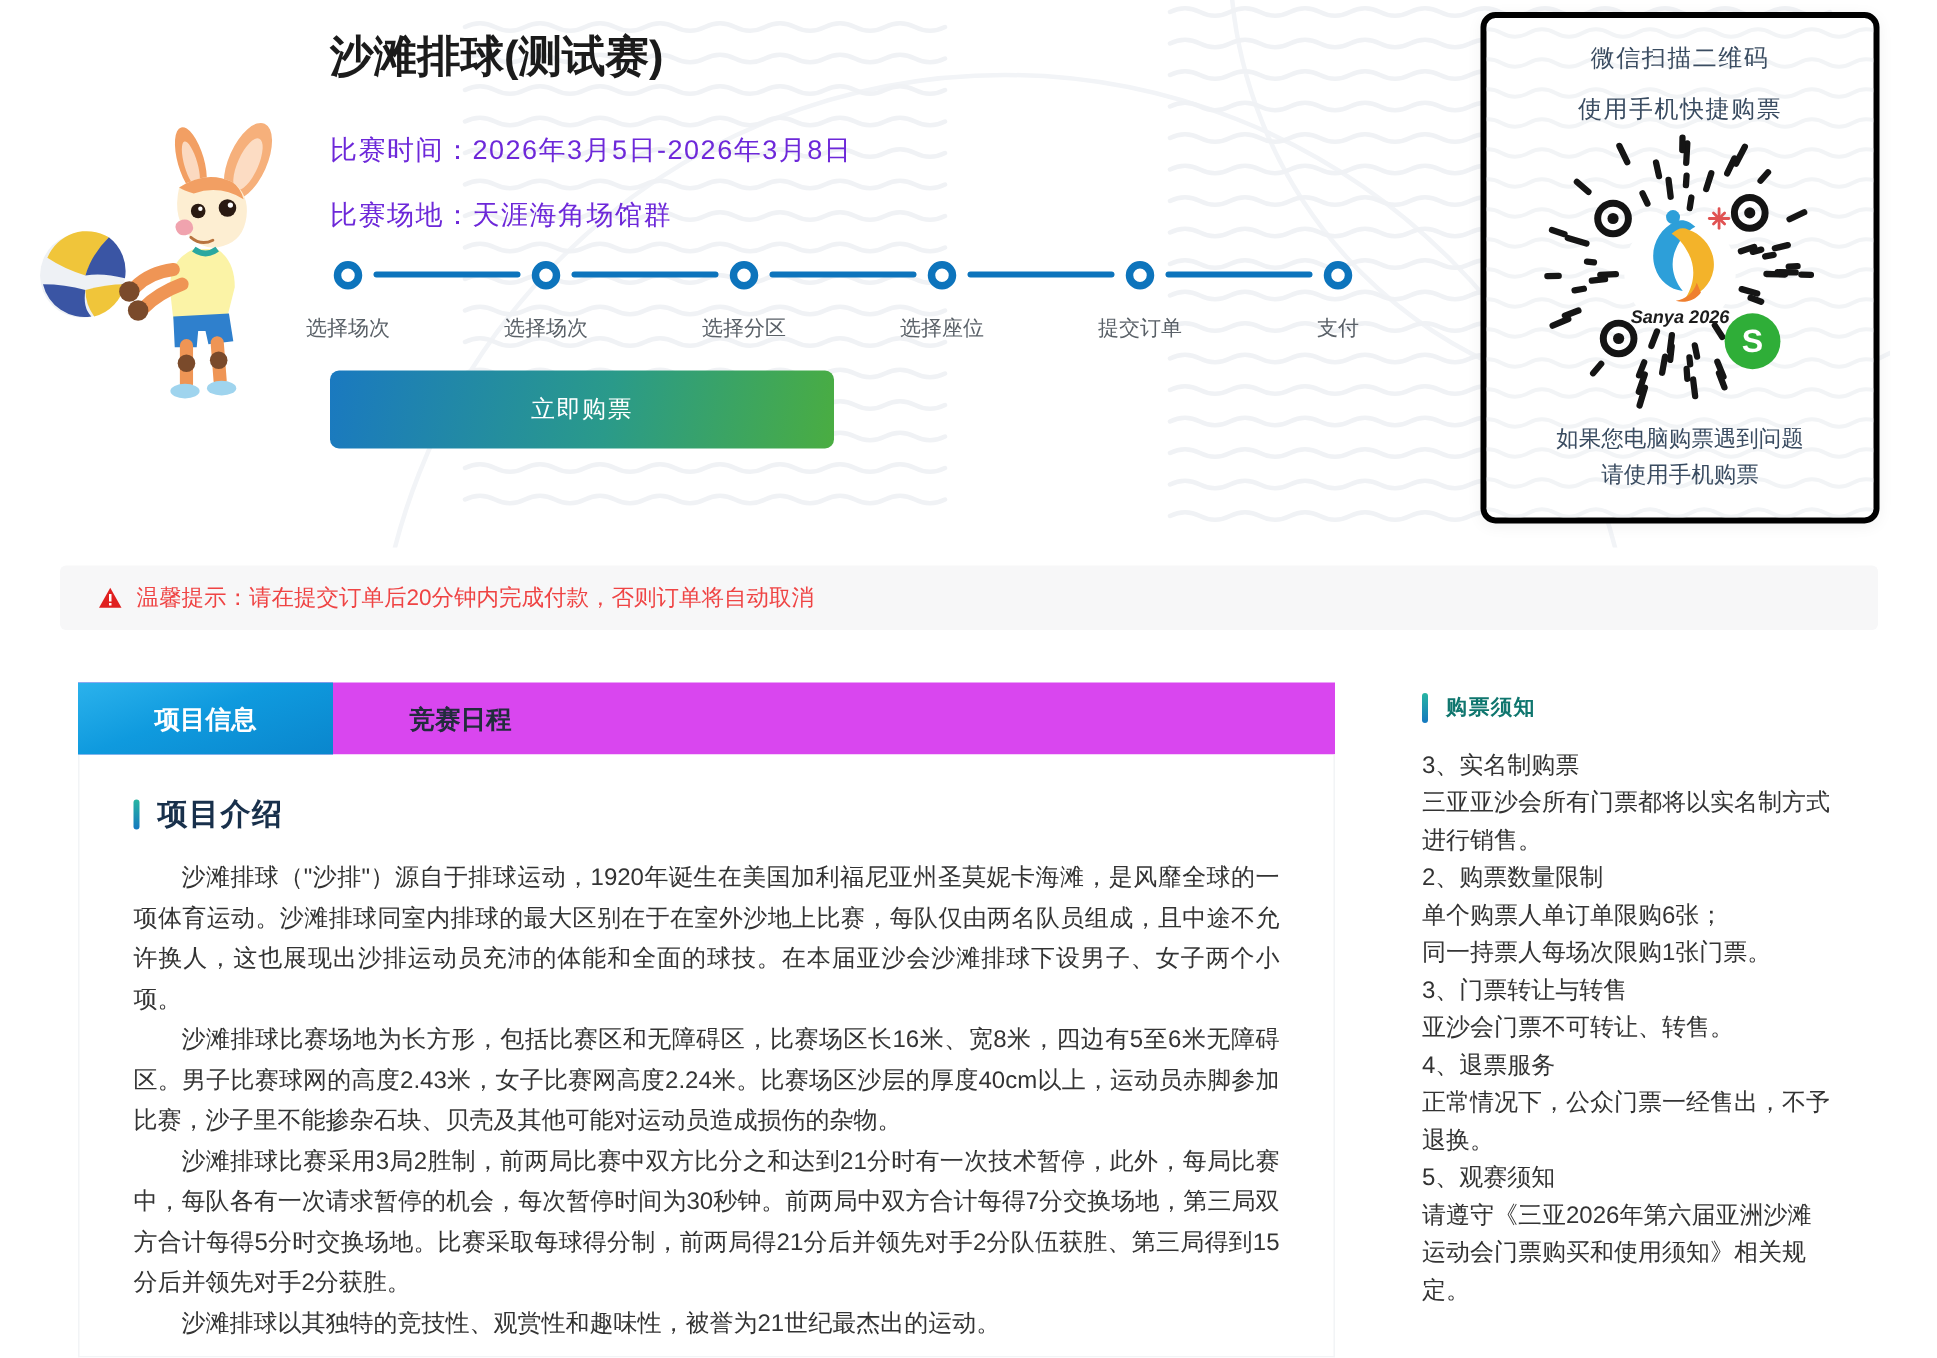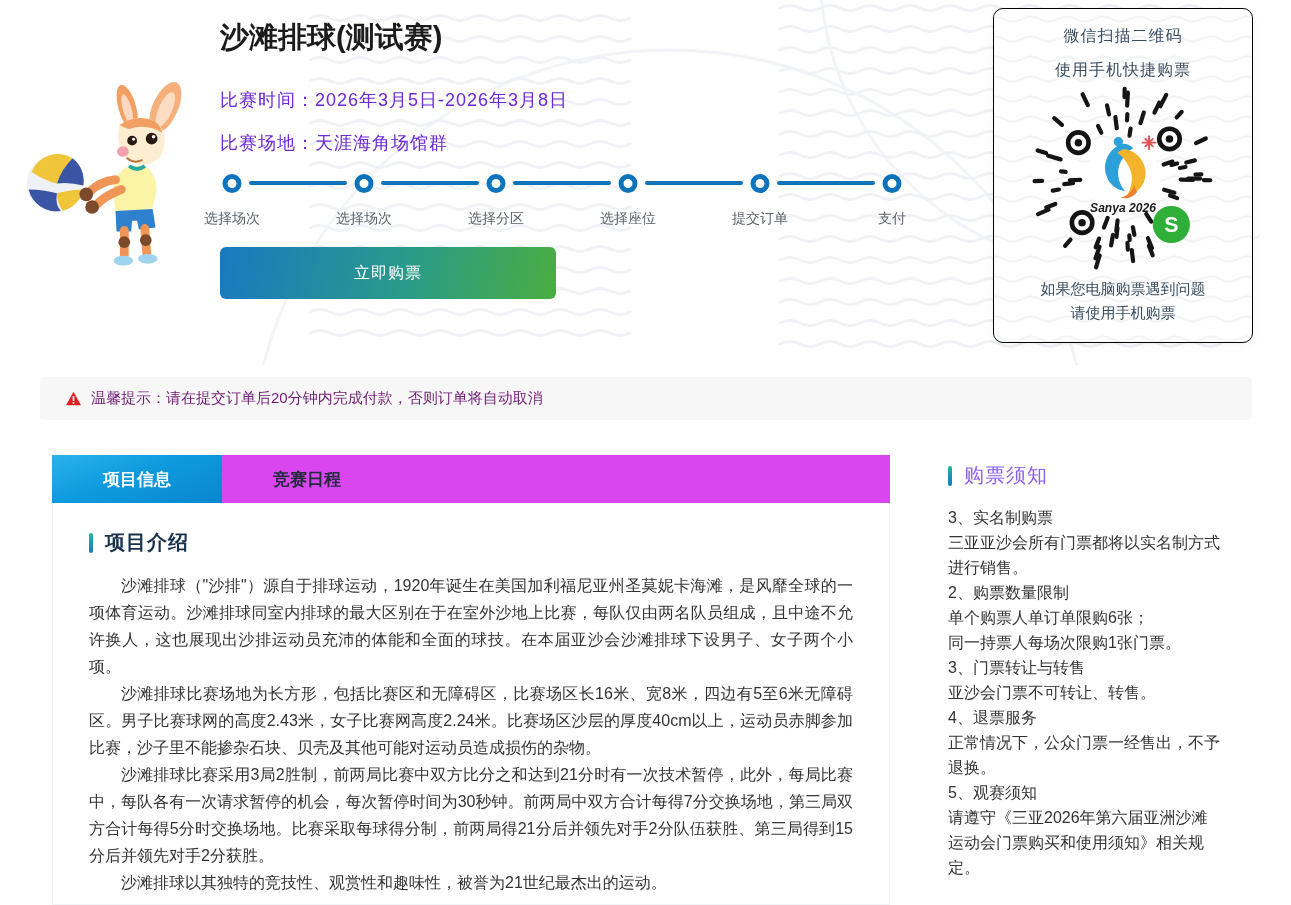--- a/index.html
+++ b/index.html
@@ -15,47 +15,47 @@
   .meta-time{top:88px;}
   .meta-venue{top:131px;}
   .steps{position:absolute;left:232px;top:174px;width:660px;height:64px;z-index:1;}
   .step-circle{position:absolute;top:0;width:9px;height:9px;border:5px solid #0d74bc;border-radius:50%;background:#fff;transform:translateX(-50%);}
   .step-line{position:absolute;top:7px;height:4px;background:#0d74bc;border-radius:2px;width:calc(20% - 34px);}
   .step-label{position:absolute;top:36px;transform:translateX(-50%);font-size:14px;color:#5a6168;white-space:nowrap;}
   .buy-btn{position:absolute;left:220px;top:247px;width:336px;height:52px;border:none;border-radius:6px;
     background:linear-gradient(100deg,#1a79c0 0%,#2a9a8a 55%,#4aad41 100%);
     color:#fff;font-size:16px;z-index:1;cursor:pointer;font-family:Liberation Mono, monospace;letter-spacing:1px;}
   
-  .qr-card{position:absolute;right:38px;top:8px;width:258px;height:333px;background:#fff;border:1px solid #000000;
+  .qr-card{position:absolute;right:38px;top:8px;width:258px;height:333px;background:#fff;border:4px solid #000000;
     border-radius:10px;box-shadow:0 2px 10px rgba(0,0,0,.05);z-index:2;text-align:center;overflow:hidden;}
   .qr-waves{position:absolute;left:0;top:0;width:258px;height:333px;}
   .qr-line{position:relative;font-size:16px;color:#3a4c61;letter-spacing:1px;}
   .qr-line1{margin-top:17px;}
   .qr-line2{margin-top:13px;}
   .qr-code{position:relative;width:186px;height:186px;margin:4px auto 0;}
   .qr-footer{position:relative;font-size:15px;color:#3a4c61;line-height:24px;margin-top:2px;}
   
   .warning{position:absolute;left:40px;top:377px;width:1212px;height:43px;background:#f7f7f8;border-radius:4px;
     display:flex;align-items:center;z-index:1;}
   .warning-icon{width:17px;height:15px;margin:0 9px 0 25px;flex:none;}
-  .warning-text{font-size:15px;color:#701a75;}
+  .warning-text{font-size:15px;color:#ef4444;}
   
   .panel{position:absolute;left:52px;top:455px;width:838px;height:450px;z-index:1;}
   .tabbar{display:flex;height:48px;background:#d946ef;}
   .tab{width:170px;display:flex;align-items:center;justify-content:center;font-size:17px;font-weight:bold;color:#222c3c;cursor:pointer;}
   .tab.active{background:linear-gradient(160deg,#2bb2ec 0%,#0f9ade 45%,#0a86cd 100%);color:#fff;}
   .panel-body{background:#fff;border:1px solid #f2f4f6;border-top:none;height:calc(100% - 48px);box-sizing:border-box;
     padding:26px 36px 20px;}
   .section-head{display:flex;align-items:center;margin-bottom:16px;}
   .accent-bar{width:4px;height:20px;border-radius:2px;background:linear-gradient(#27b5a2,#1478c0);margin-right:12px;flex:none;}
   .section-title{font-size:20px;color:#18304b;font-weight:600;letter-spacing:1px;}
   .intro p{margin:0;font-size:16px;line-height:27px;color:#333;text-indent:2em;text-align:justify;}
   
   .notice{position:absolute;left:948px;top:462px;width:302px;z-index:1;}
-  .notice .section-title{font-size:20px;font-weight:400;color:#8b5cf6;}
+  .notice .section-title{font-size:14px;font-weight:700;color:#0f766e;}
   .notice-lines{margin-top:16px;}
   .notice-line{font-size:16px;color:#333;line-height:25px;}
 </style>
 </head>
 <body>
 
 <svg class="bg-decor" viewBox="0 0 1020 365" aria-hidden="true">
   <circle cx="430" cy="470" r="420" fill="none" stroke="#f2f4f7" stroke-width="3"></circle>
   <circle cx="880" cy="-30" r="300" fill="none" stroke="#f2f4f7" stroke-width="3"></circle>
   <g id="bg-waves">

